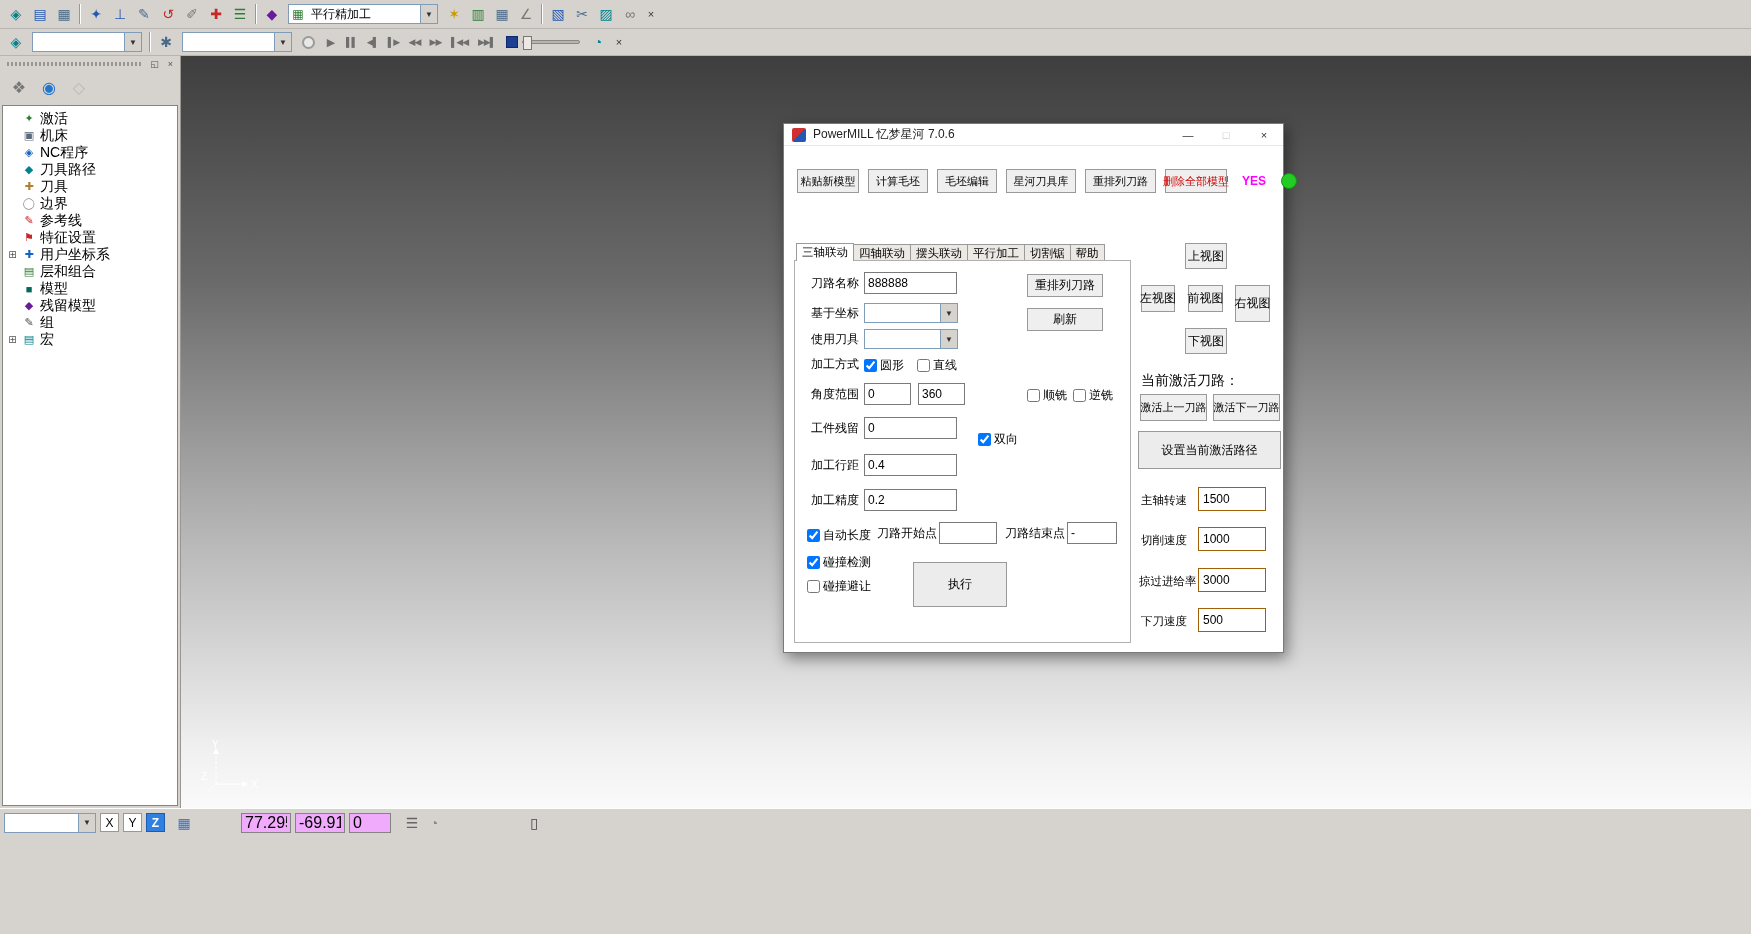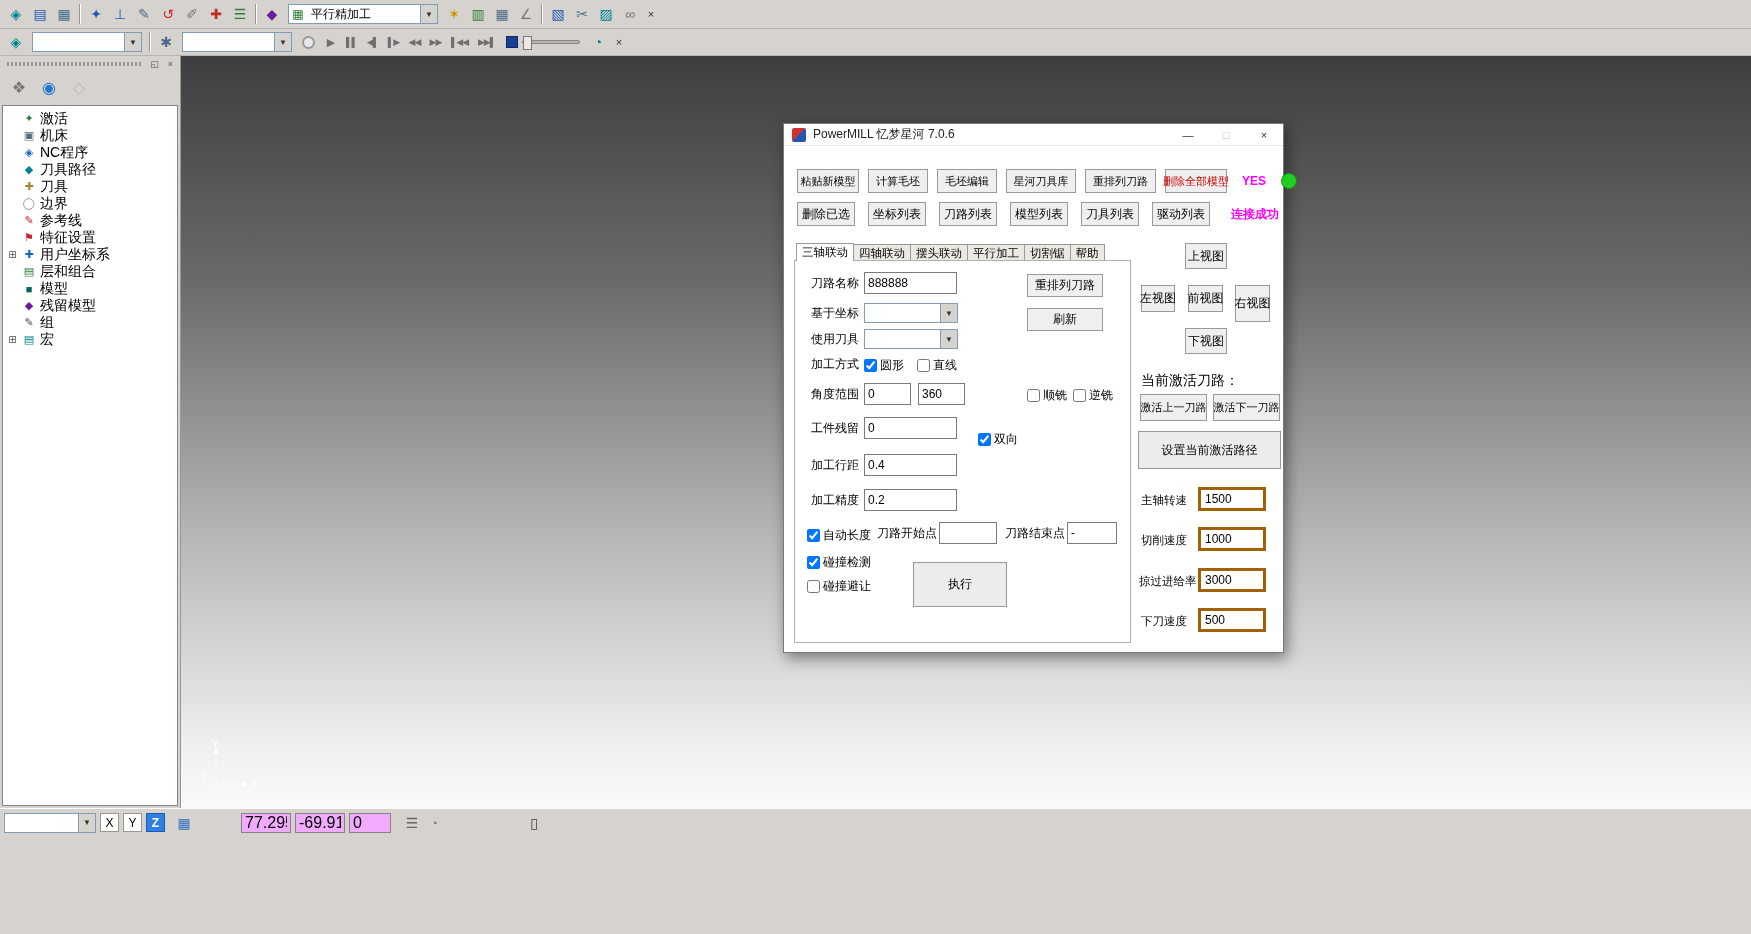--- a/index.html
+++ b/index.html
@@ -84,21 +84,21 @@
 
   .flabel { position:absolute; font-size:12px; line-height:22px; white-space:nowrap; }
   .ftext { position:absolute; height:22px; border:1px solid #7a7a7a; background:#fff; font-size:12px; padding:0 3px; font-family:inherit; }
   .fcombo { position:absolute; height:20px; width:94px; }
   .cb { position:absolute; display:flex; align-items:center; gap:3px; font-size:12px; white-space:nowrap; }
   .cb input { width:13px; height:13px; margin:0; }
   .pbtn { position:absolute; background:#efefef; border:1px solid #999; font-size:12px; display:flex; align-items:center; justify-content:center; white-space:nowrap; cursor:default; }
   .execbtn { left:118px; top:301px; width:94px; height:45px; background:#ececec; }
 
   .rlabel { position:absolute; font-size:11.5px; white-space:nowrap; }
-  .rinput { position:absolute; width:68px; height:24px; border:3px solid #a16207; background:#fff; font-size:12px; padding:0 4px; font-family:inherit; }
+  .rinput { position:absolute; width:68px; height:24px; border:1px solid #a16207; background:#fff; font-size:12px; padding:0 4px; font-family:inherit; }
 </style>
 </head>
 <body>
 
 <div class="app">
 
   <div class="tb" id="tb1">
     <span class="tbtn c-teal">◈</span>
     <span class="tbtn c-blue">▤</span>
     <span class="tbtn c-steel">▦</span>
@@ -274,29 +274,20 @@
       <span class="dbtn" style="width:62px;">粘贴新模型</span>
       <span class="dbtn" style="width:60px;">计算毛坯</span>
       <span class="dbtn" style="width:60px;">毛坯编辑</span>
       <span class="dbtn" style="width:70px;">星河刀具库</span>
       <span class="dbtn" style="width:71px;">重排列刀路</span>
       <span class="dbtn redtext" style="width:62px;">删除全部模型</span>
       <span class="yes">YES</span>
       <span class="greendot"></span>
     </div>
 
-    <div class="brow brow2">
-      <span class="dbtn">删除已选</span>
-      <span class="dbtn">坐标列表</span>
-      <span class="dbtn">刀路列表</span>
-      <span class="dbtn">模型列表</span>
-      <span class="dbtn">刀具列表</span>
-      <span class="dbtn">驱动列表</span>
-      <span class="connok">连接成功</span>
-    </div>
 
     <div class="tabs">
       <span class="tab active">三轴联动</span>
       <span class="tab">四轴联动</span>
       <span class="tab">摆头联动</span>
       <span class="tab">平行加工</span>
       <span class="tab">切割锯</span>
       <span class="tab">帮助</span>
     </div>
 

